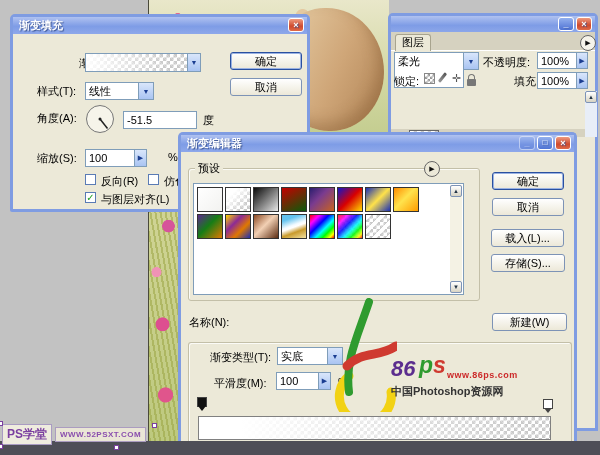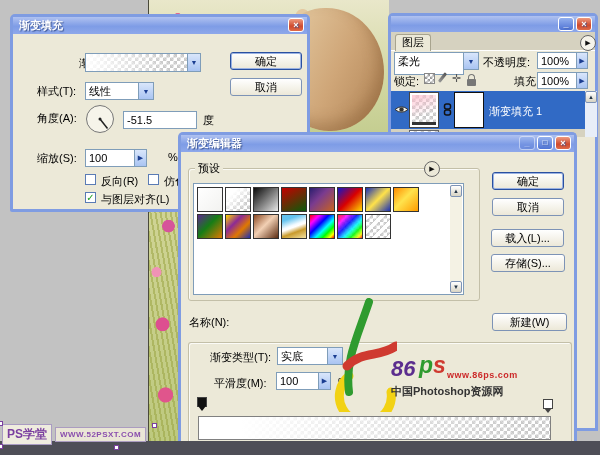--- a/index.html
+++ b/index.html
@@ -129,56 +129,37 @@
         <div class="tb-btn tb-min">_</div>
         <div class="tb-btn tb-close">×</div>
       </div>
     </div>
     <div class="tabrow">
       <div class="tab">图层</div>
     </div>
     <div class="circlebtn abs" style="left:189px;top:19px;">▶</div>
 
     
-    <div class="input abs" style="left:3px;top:36px;width:70px;height:23px;">柔光</div>
+    <div class="input abs" style="left:3px;top:36px;width:70px;height:36px;">柔光</div>
     <div class="ddbtn abs" style="left:72px;top:36px;width:16px;height:18px;">▼</div>
     <div class="lbl" style="left:92px;top:39px;">不透明度:</div>
     <div class="input abs" style="left:146px;top:36px;width:40px;height:17px;">100%</div>
     <div class="ddbtn abs" style="left:185px;top:36px;width:12px;height:17px;">▶</div>
 
     
     <div class="lbl" style="left:3px;top:58px;">锁定:</div>
     <span class="abs minicon lock-checker" style="left:33px;top:57px;"></span>
     <span class="abs minicon lock-brush" style="left:50px;top:56px;"></span>
     <span class="abs minicon lock-move" style="left:61px;top:57px;">✛</span>
     <span class="abs minicon lock-lock" style="left:76px;top:56px;"></span>
     <div class="lbl" style="left:123px;top:58px;">填充:</div>
     <div class="input abs" style="left:146px;top:56px;width:40px;height:17px;">100%</div>
     <div class="ddbtn abs" style="left:185px;top:56px;width:12px;height:17px;">▶</div>
 
     
-    <div class="layer-row">
-      <span class="abs" style="left:3px;top:13px;">
-        <svg width="15" height="11">
-            <path d="M1,5.5 Q7.5,0 14,5.5 Q7.5,11 1,5.5 Z" fill="#f5f3ea" stroke="#333"></path>
-            <circle cx="7.5" cy="5.5" r="2.2" fill="#333"></circle>
-          </svg>
-      </span>
-      <div class="thumb chk" style="left:19px;top:2px;width:28px;height:34px;">
-        <div class="fade" style="background:linear-gradient(160deg,rgba(255,190,205,.8),rgba(255,255,255,0) 70%);border-bottom:3px solid #333;box-sizing:border-box;"></div>
-      </div>
-      <span class="abs" style="left:52px;top:12px;">
-        <svg width="9" height="13">
-            <rect x="1.5" y="1" width="6" height="5" rx="2" fill="none" stroke="#111" stroke-width="1.5"></rect>
-            <rect x="1.5" y="7" width="6" height="5" rx="2" fill="none" stroke="#111" stroke-width="1.5"></rect>
-          </svg>
-      </span>
-      <div class="thumb" style="left:64px;top:2px;width:28px;height:34px;background:#fff;outline:1px solid #111;"></div>
-      <div class="lbl" style="left:98px;top:13px;color:#fff;">渐变填充 1</div>
-    </div>
     <div class="scrollcol">
       <div class="scrollbtn">▲</div>
     </div>
     
     <div class="abs" style="left:0;top:113px;width:194px;height:8px;background:#d6d2c0;">
       <div class="abs chk" style="left:19px;top:2px;width:28px;height:6px;outline:1px solid #666;"></div>
     </div>
   </div>
 
   <div class="abs win" id="fill-dlg">

